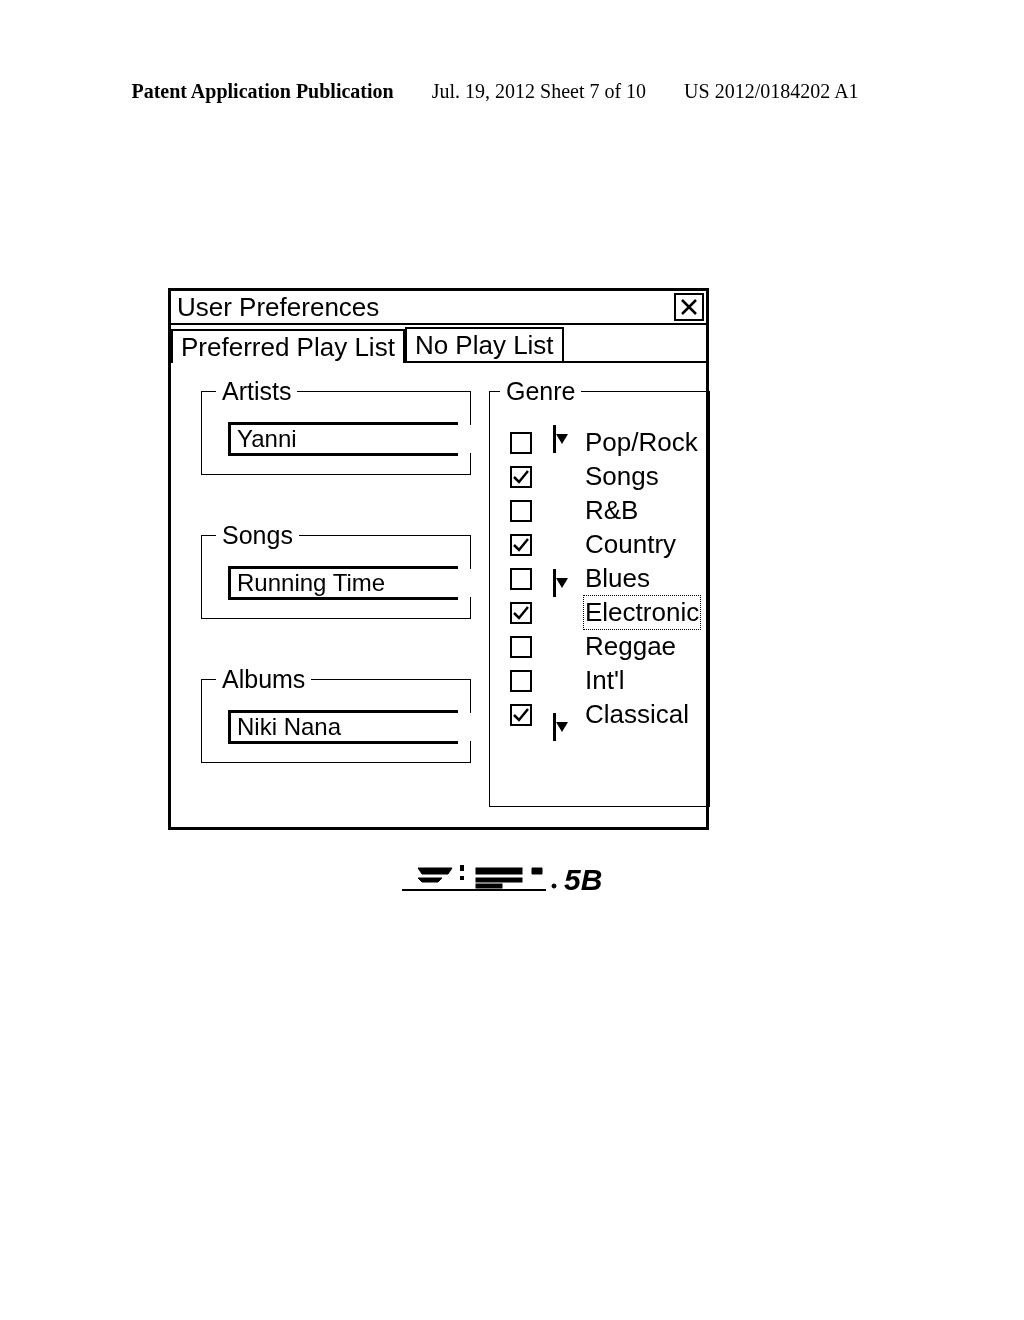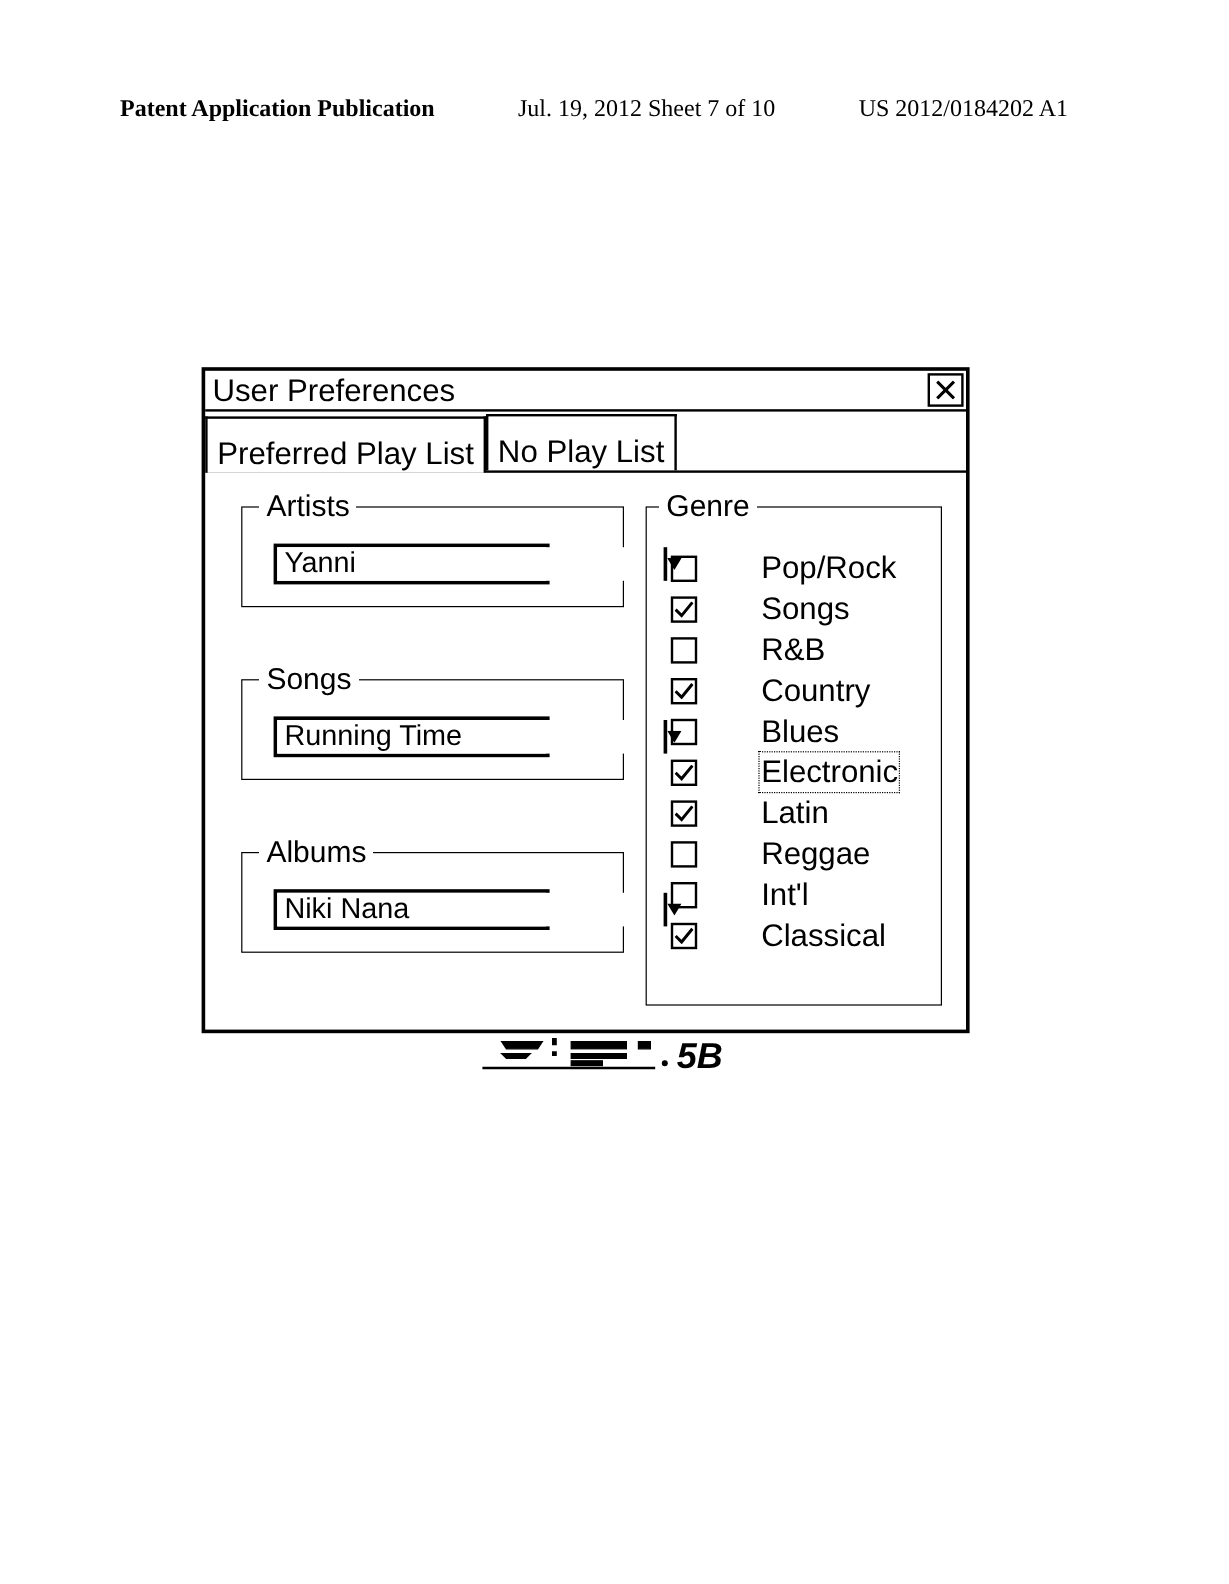--- a/index.html
+++ b/index.html
@@ -15,33 +15,34 @@
     width: 1024px;
     height: 1320px;
     position: relative;
   }
   .header-line {
     position: absolute;
     top: 80px;
     left: 100px;
     width: 790px;
     display: flex;
-    justify-content: space-between;
+    justify-content: center;
     font-size: 20px;
     font-family: "Times New Roman", serif;
+    gap: 38px;
   }
   .header-left { font-weight: bold; }
   .header-mid { font-weight: normal; }
   .header-right { font-weight: normal; }
 
   .dialog-wrap {
     position: absolute;
-    top: 306px;
+    top: 288px;
     left: 168px;
-    width: 640px;
+    width: 541px;
   }
   .dlg-outer {
     border: 3px solid #000;
     background: #fff;
   }
   .titlebar {
     display: flex;
     align-items: center;
     padding: 0 0 0 6px;
     border-bottom: 2px solid #000;
@@ -58,21 +59,21 @@
   }
   .close-btn svg { width: 16px; height: 16px; display:block; }
 
   .tabbar {
     display: flex;
     border-bottom: 2px solid #000;
   }
   .tab {
     border: 2px solid #000;
     border-bottom: none;
-    padding: 14px 8px 0 8px;
+    padding: 1px 8px 0 8px;
     font-size: 26px;
     margin-right: 2px;
     margin-top: 2px;
     margin-left: -2px;
   }
   .tab:first-child { margin-left: 0; }
   .tab.active { position: relative; top: 2px; background:#fff; }
   .dlg-body {
     display: flex;
     padding: 14px 20px 20px 30px;
@@ -257,28 +258,20 @@
                 </div>
                 <div class="chk-row focus">
                   <div class="chk">
                     <svg viewBox="0 0 16 14">
                       <path d="M1 7 L6 12 L15 1" stroke="#000" stroke-width="2.5" fill="none"></path>
                     </svg>
                   </div>
                   <span class="chk-label">Electronic</span>
                 </div>
                 <div class="chk-row">
-                  <div class="chk">
-                    <svg viewBox="0 0 16 14">
-                      <path d="M1 7 L6 12 L15 1" stroke="#000" stroke-width="2.5" fill="none"></path>
-                    </svg>
-                  </div>
-                  <span class="chk-label">Latin</span>
-                </div>
-                <div class="chk-row">
                   <div class="chk"></div>
                   <span class="chk-label">Reggae</span>
                 </div>
                 <div class="chk-row">
                   <div class="chk"></div>
                   <span class="chk-label">Int'l</span>
                 </div>
                 <div class="chk-row">
                   <div class="chk">
                     <svg viewBox="0 0 16 14">

